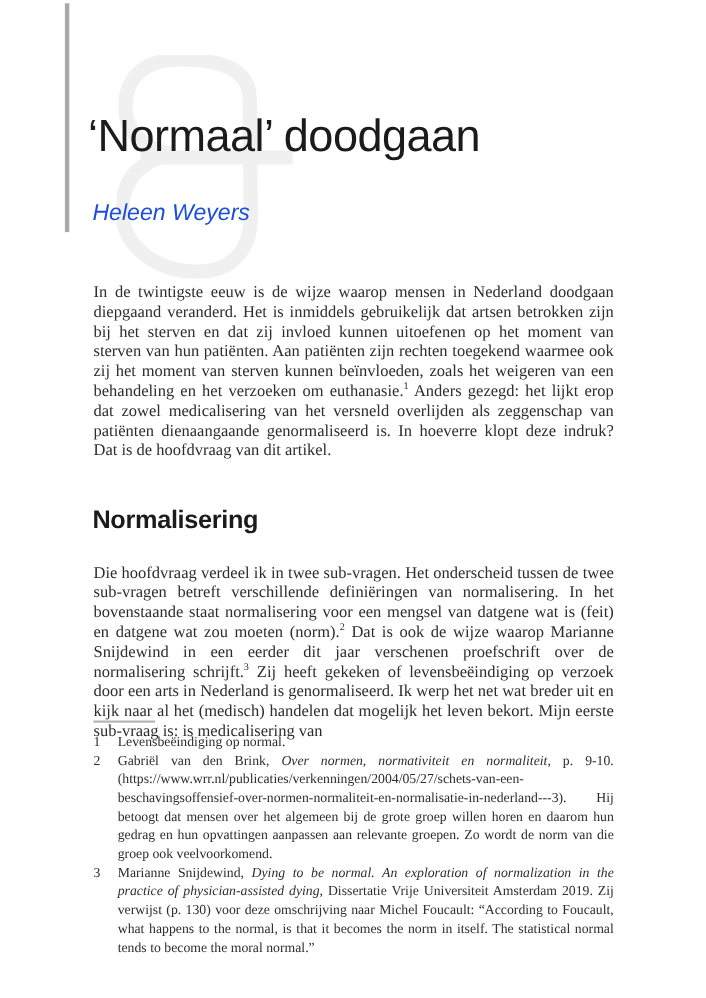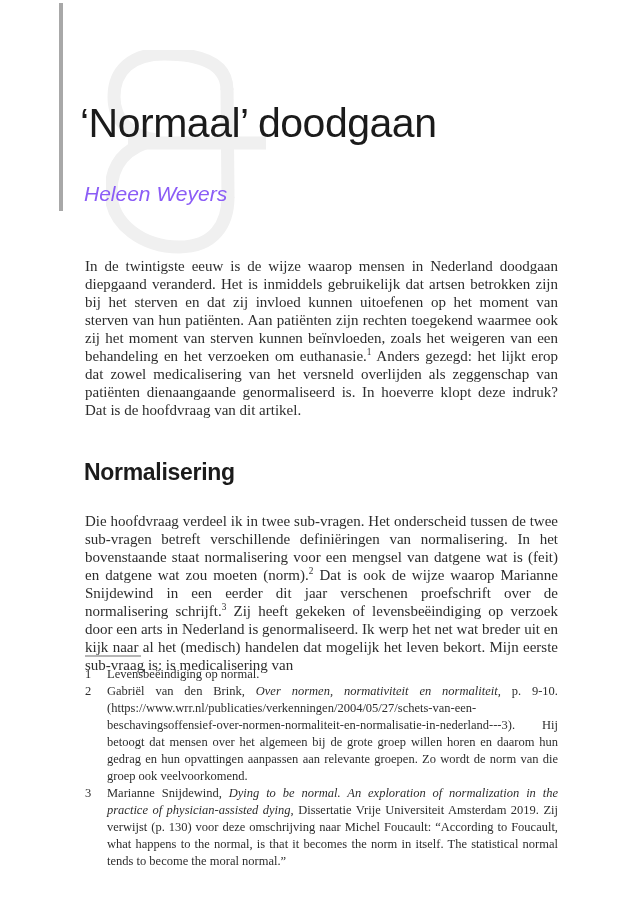--- a/index.html
+++ b/index.html
@@ -33,21 +33,21 @@
     line-height: 1.1;
     color: #1b1b1b;
     white-space: nowrap;
   }
   .author {
     position: absolute;
     left: 84px; top: 182px;
     font-family: "Liberation Sans", sans-serif;
     font-style: italic;
     font-size: 21px;
-    color: #8b5cf6;
+    color: #1d4ed8;
     white-space: nowrap;
   }
   .para {
     position: absolute;
     left: 85px;
     width: 473px;
     font-size: 15px;
     line-height: 18px;
     text-align: justify;
     color: #2d2d2d;

